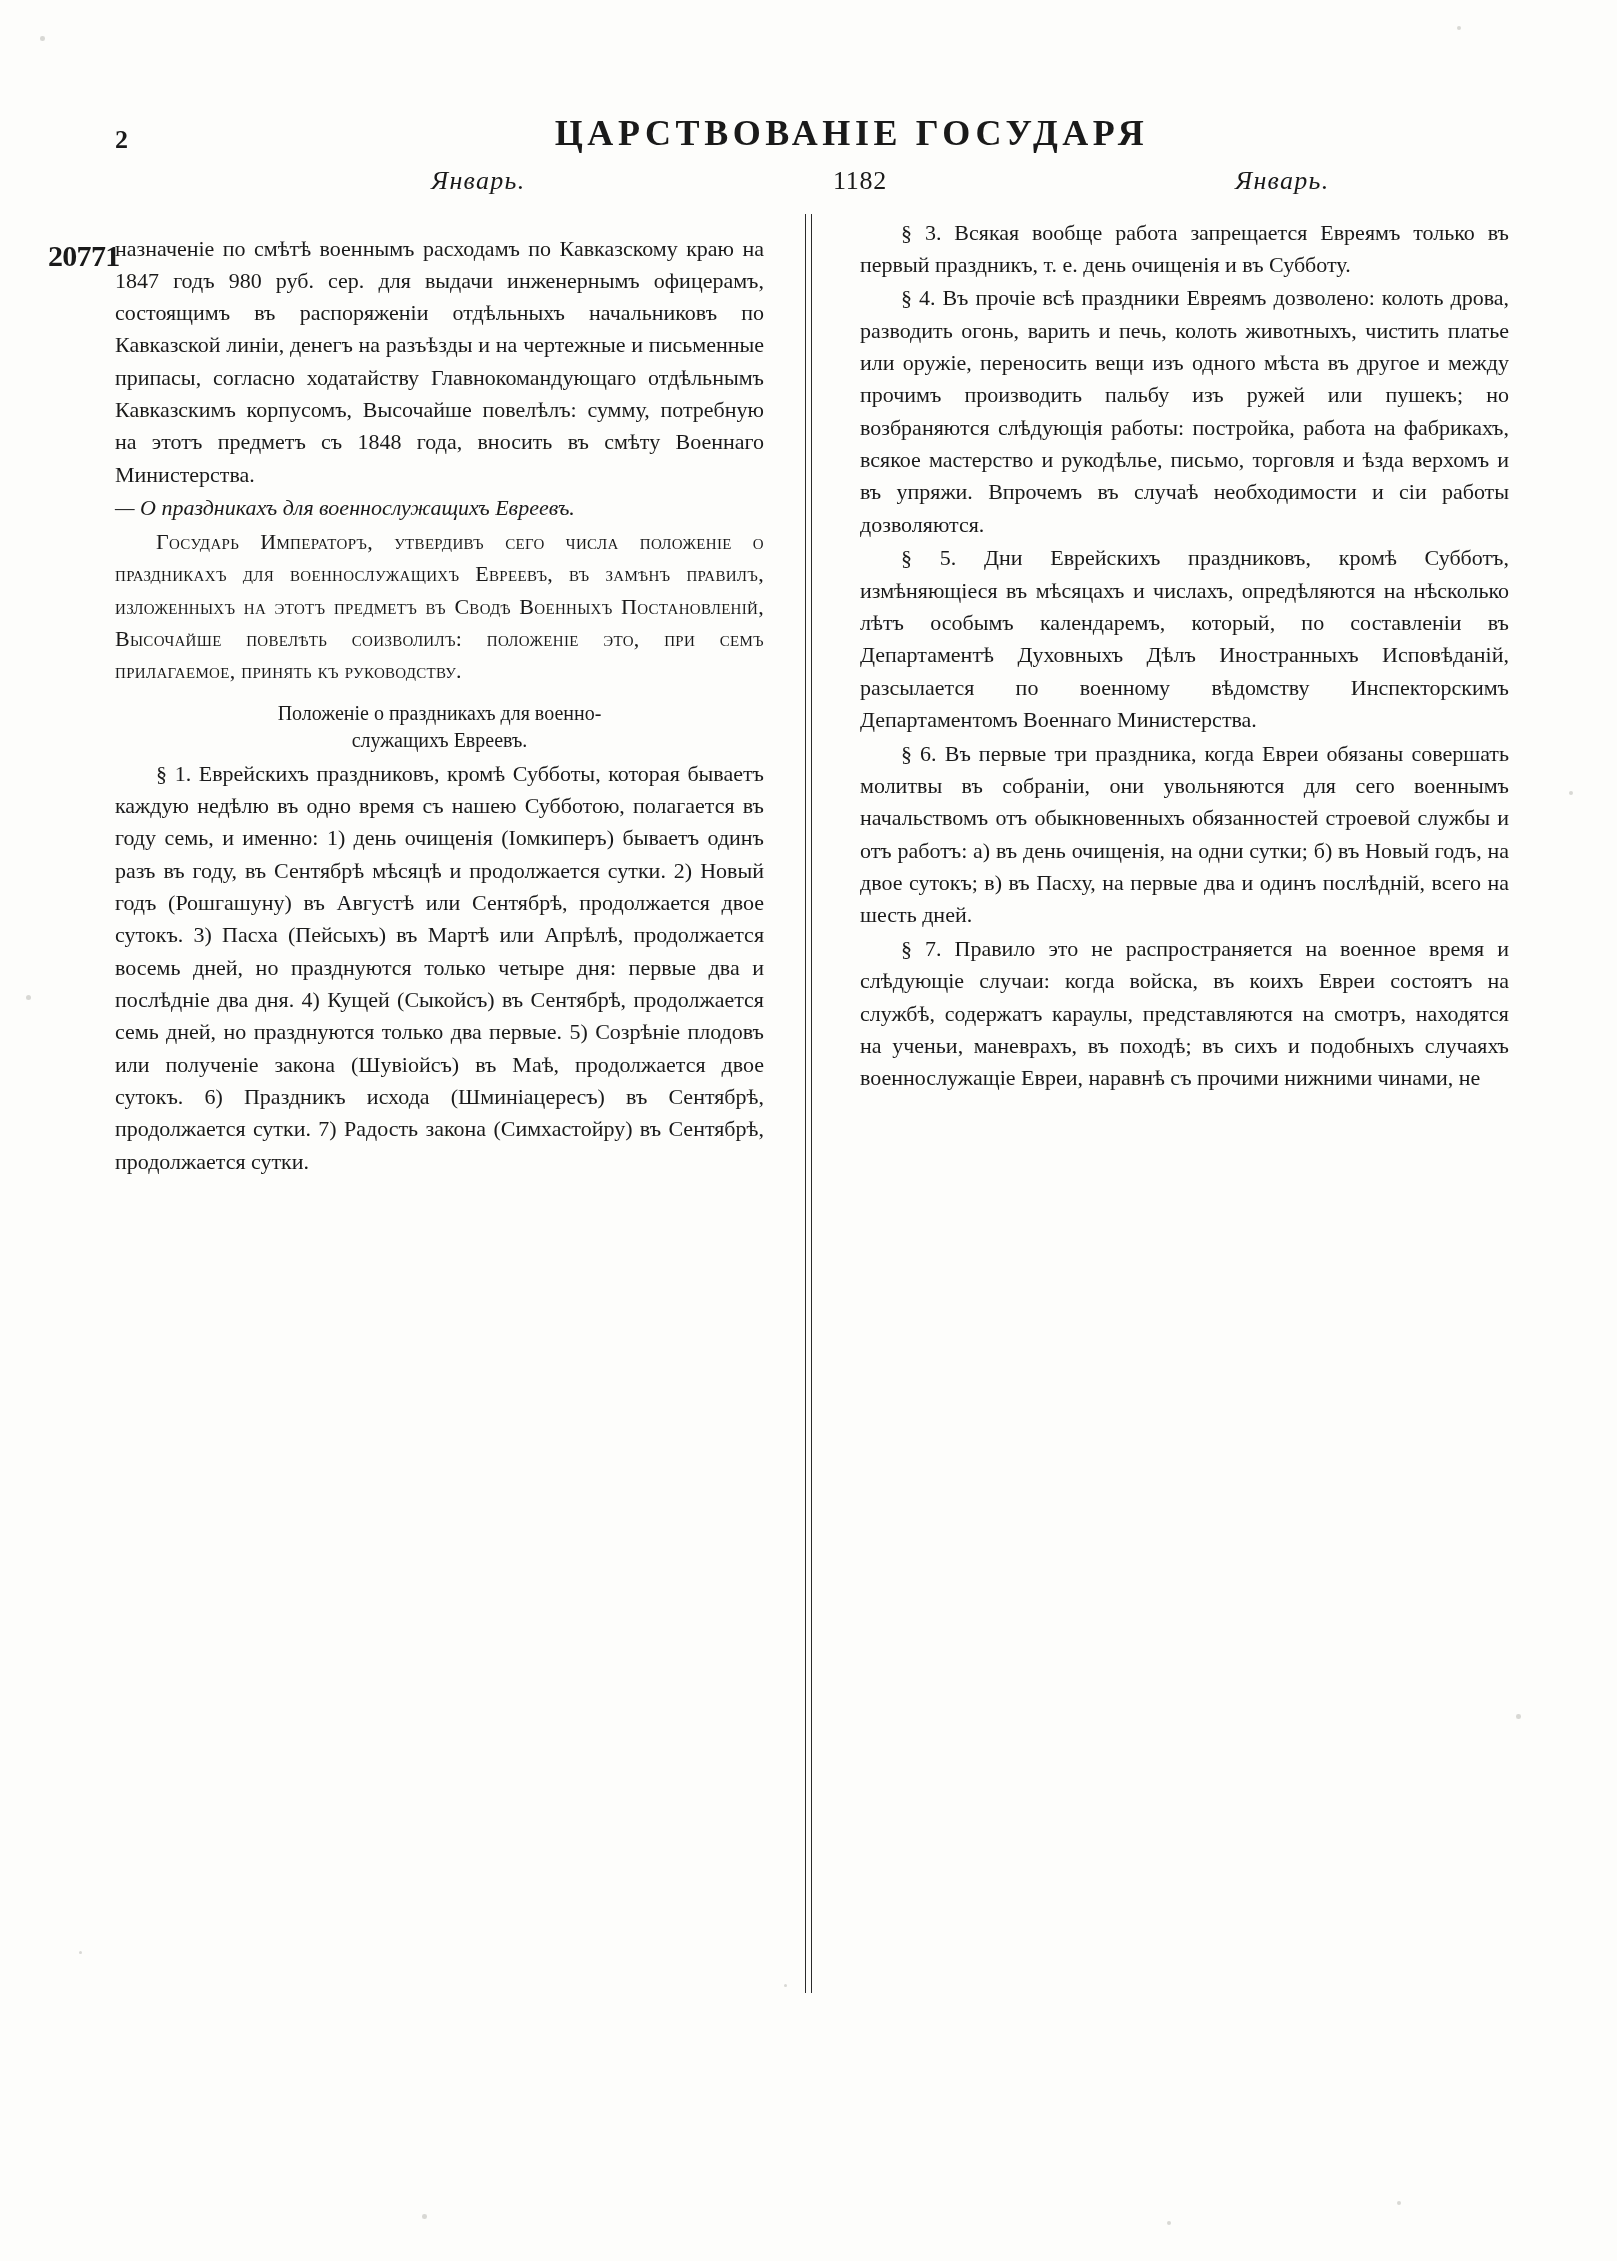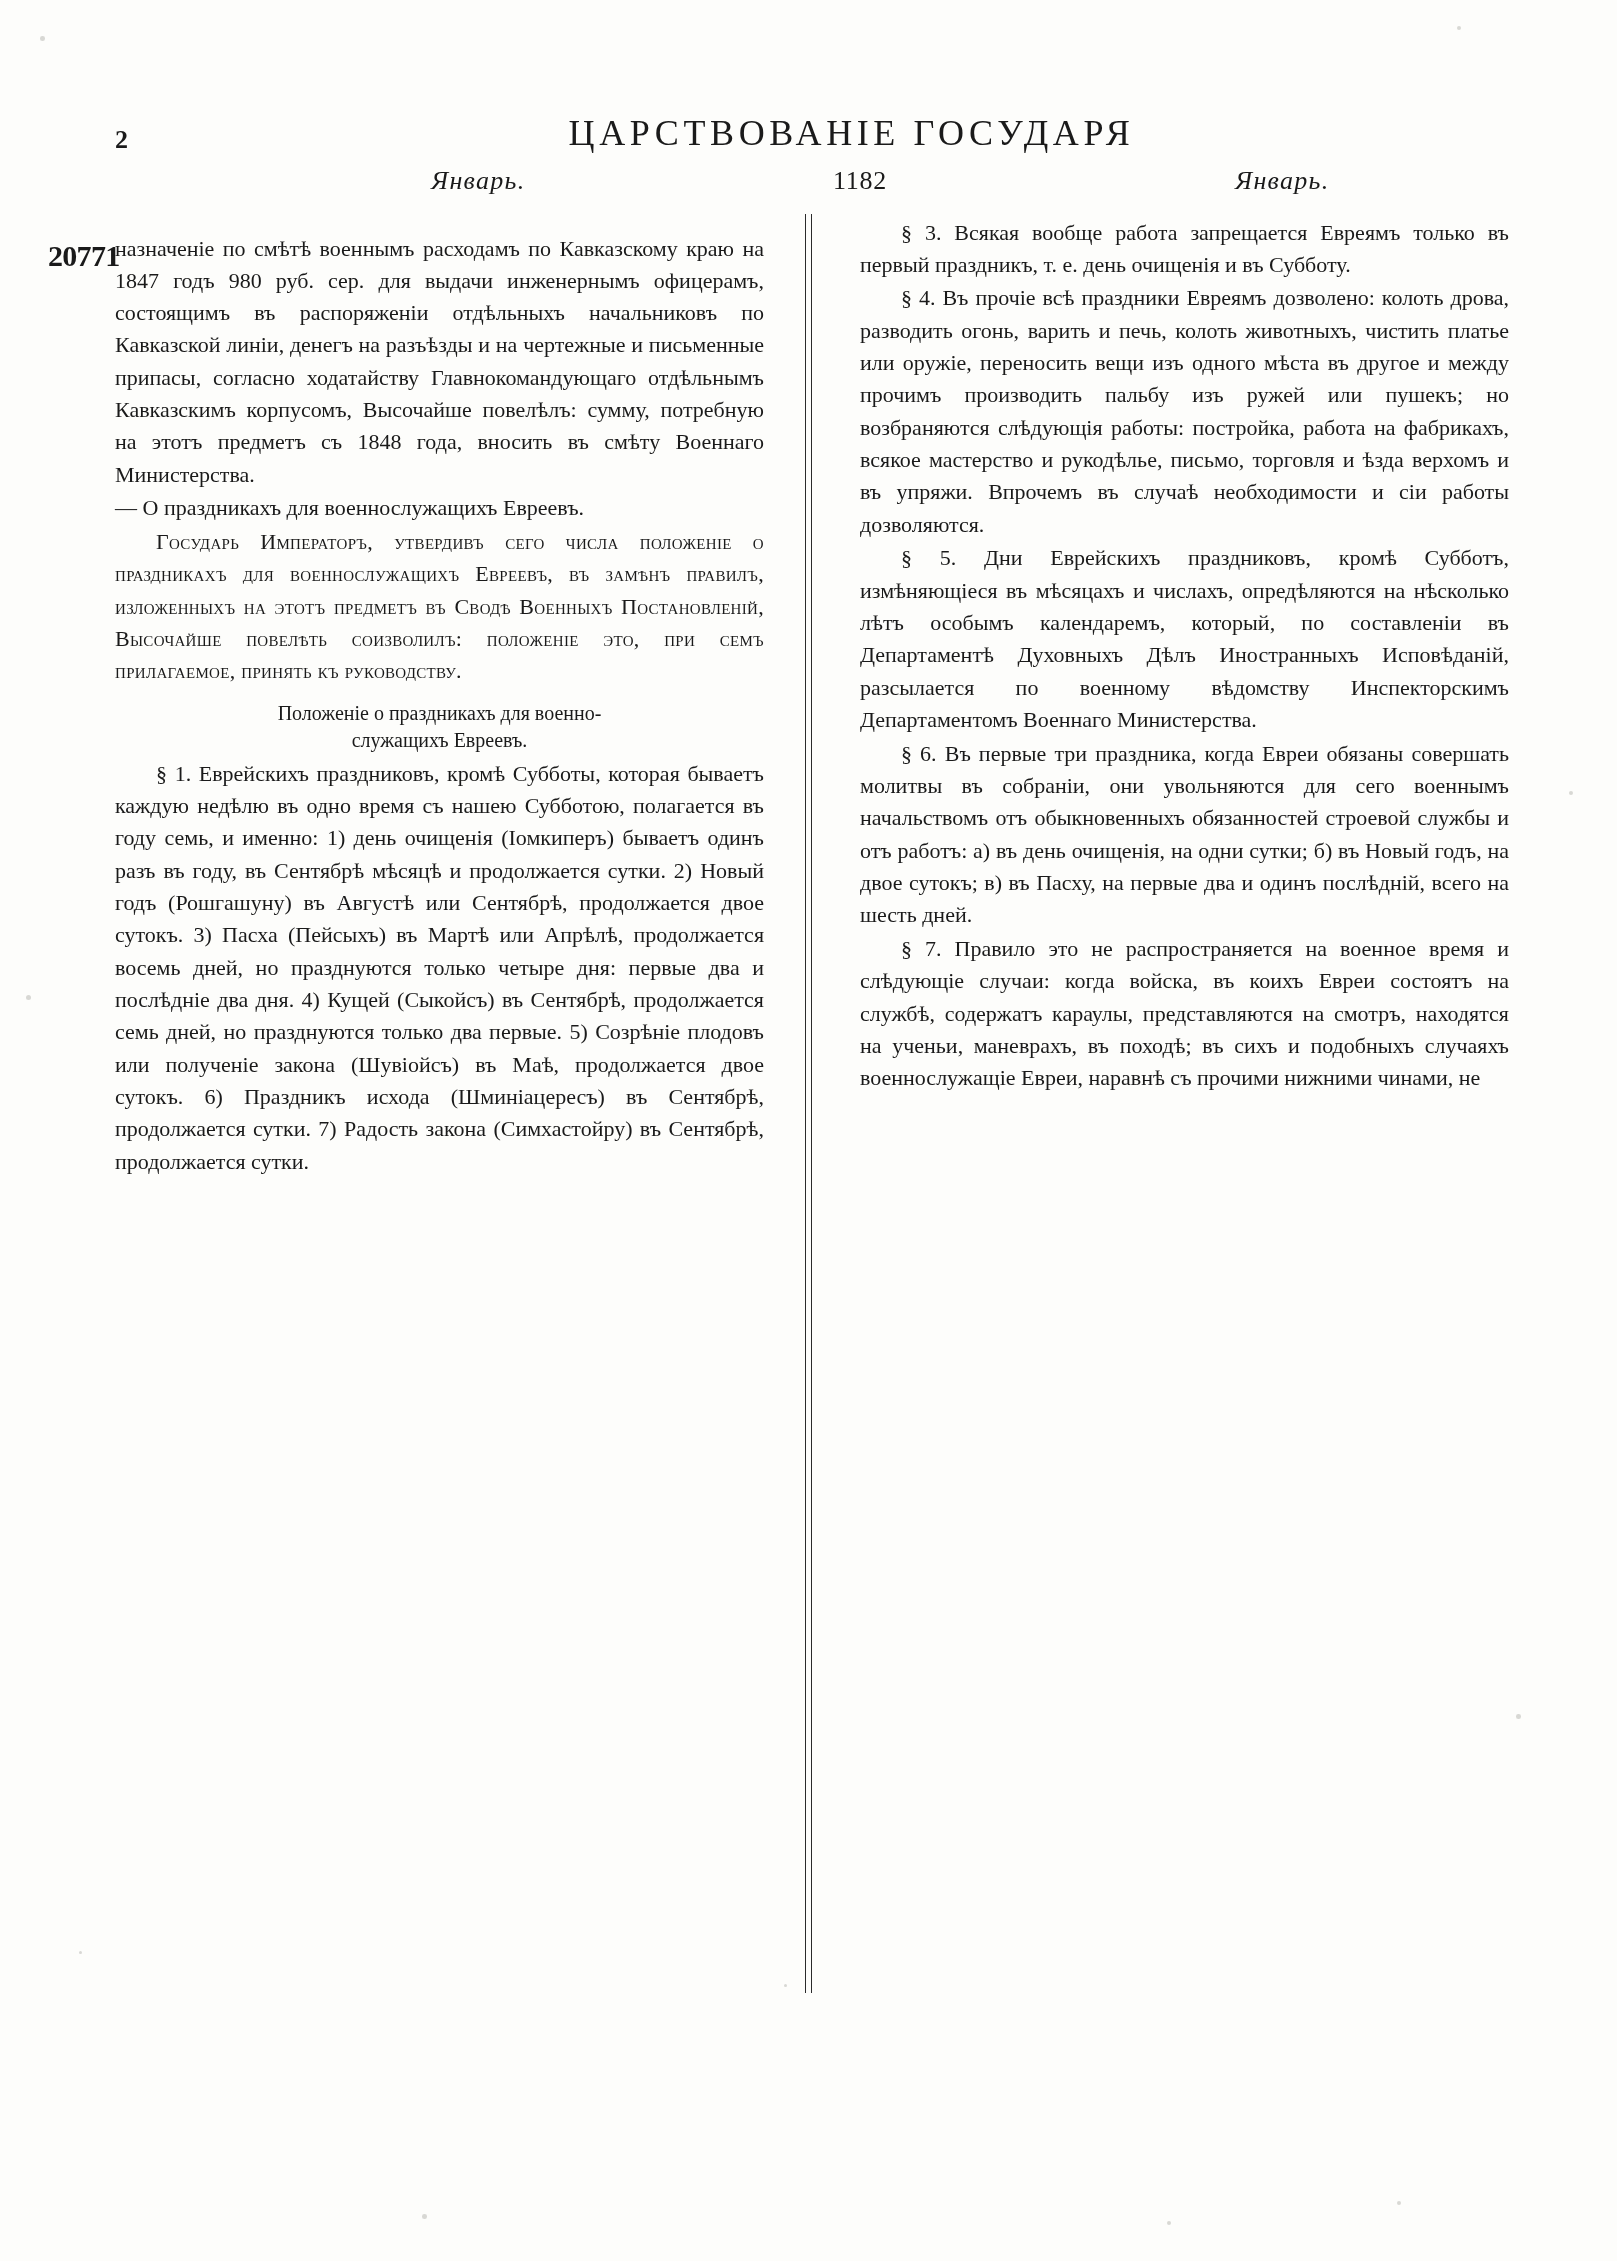--- a/index.html
+++ b/index.html
@@ -41,21 +41,21 @@
     position: absolute;
     left: 0px;
     top: 33px;
     font-size: 26px;
     font-weight: 700;
     letter-spacing: 0.3px;
   }
   .running-title {
     text-align: center;
     font-size: 36px;
-    font-weight: 400;
+    font-weight: 700;
     letter-spacing: 4.6px;
     margin: 20px 0 0 0;
     padding-left: 79px;
   }
   .subhead {
     position: relative;
     height: 40px;
     margin-top: 12px;
     padding-left: 79px;
   }
@@ -135,20 +135,21 @@
     letter-spacing: -0.7px;
   }
   .firstpara {
     position: relative;
   }
   .smallcaps {
     font-variant: small-caps;
     letter-spacing: 0.3px;
   }
   .italic {
+    font-style: italic;
   }
   .bigno {
     font-weight: 700;
     font-size: 29px;
     letter-spacing: -0.7px;
   }
   .headline {
     text-align: center;
     font-size: 20px;
     line-height: 1.35;

